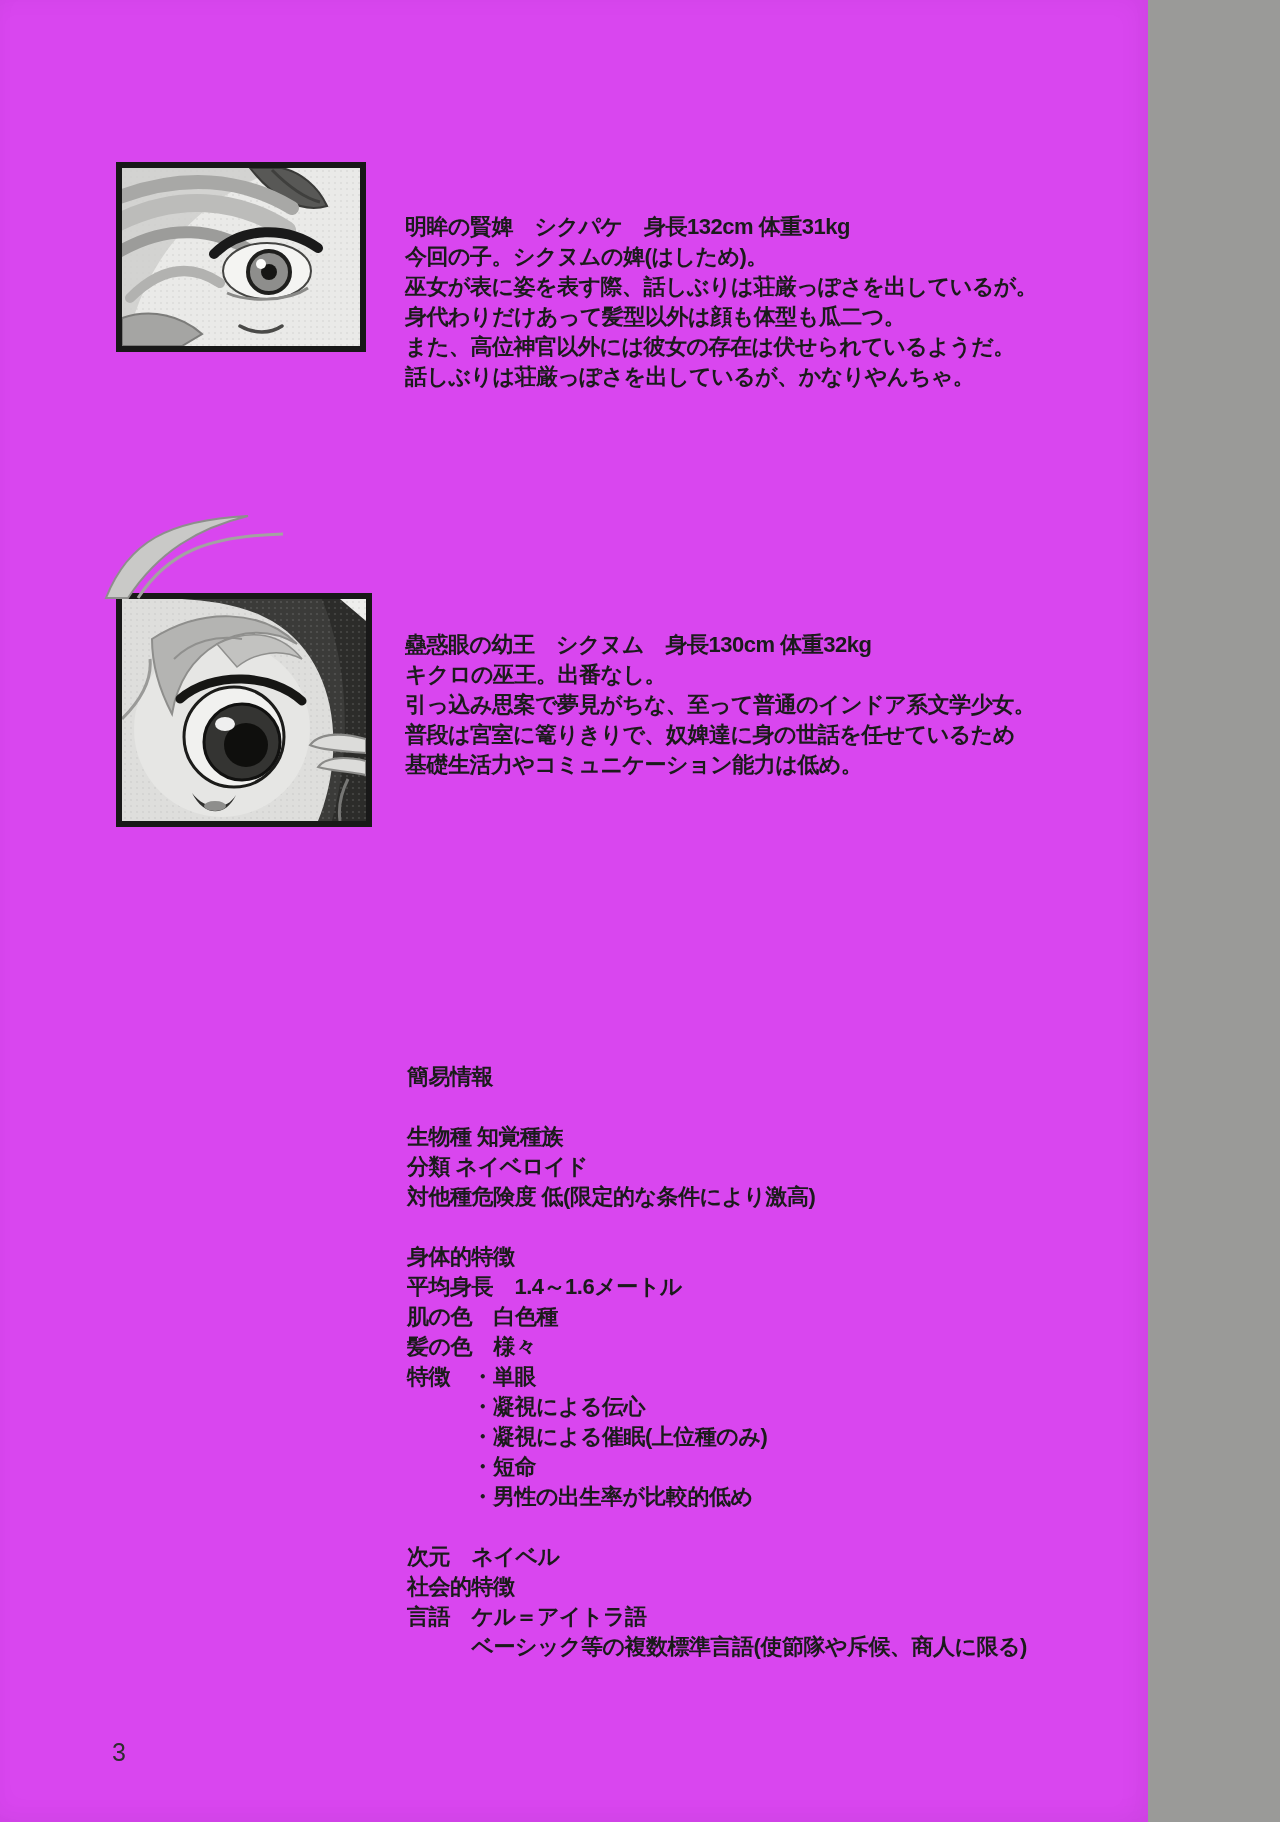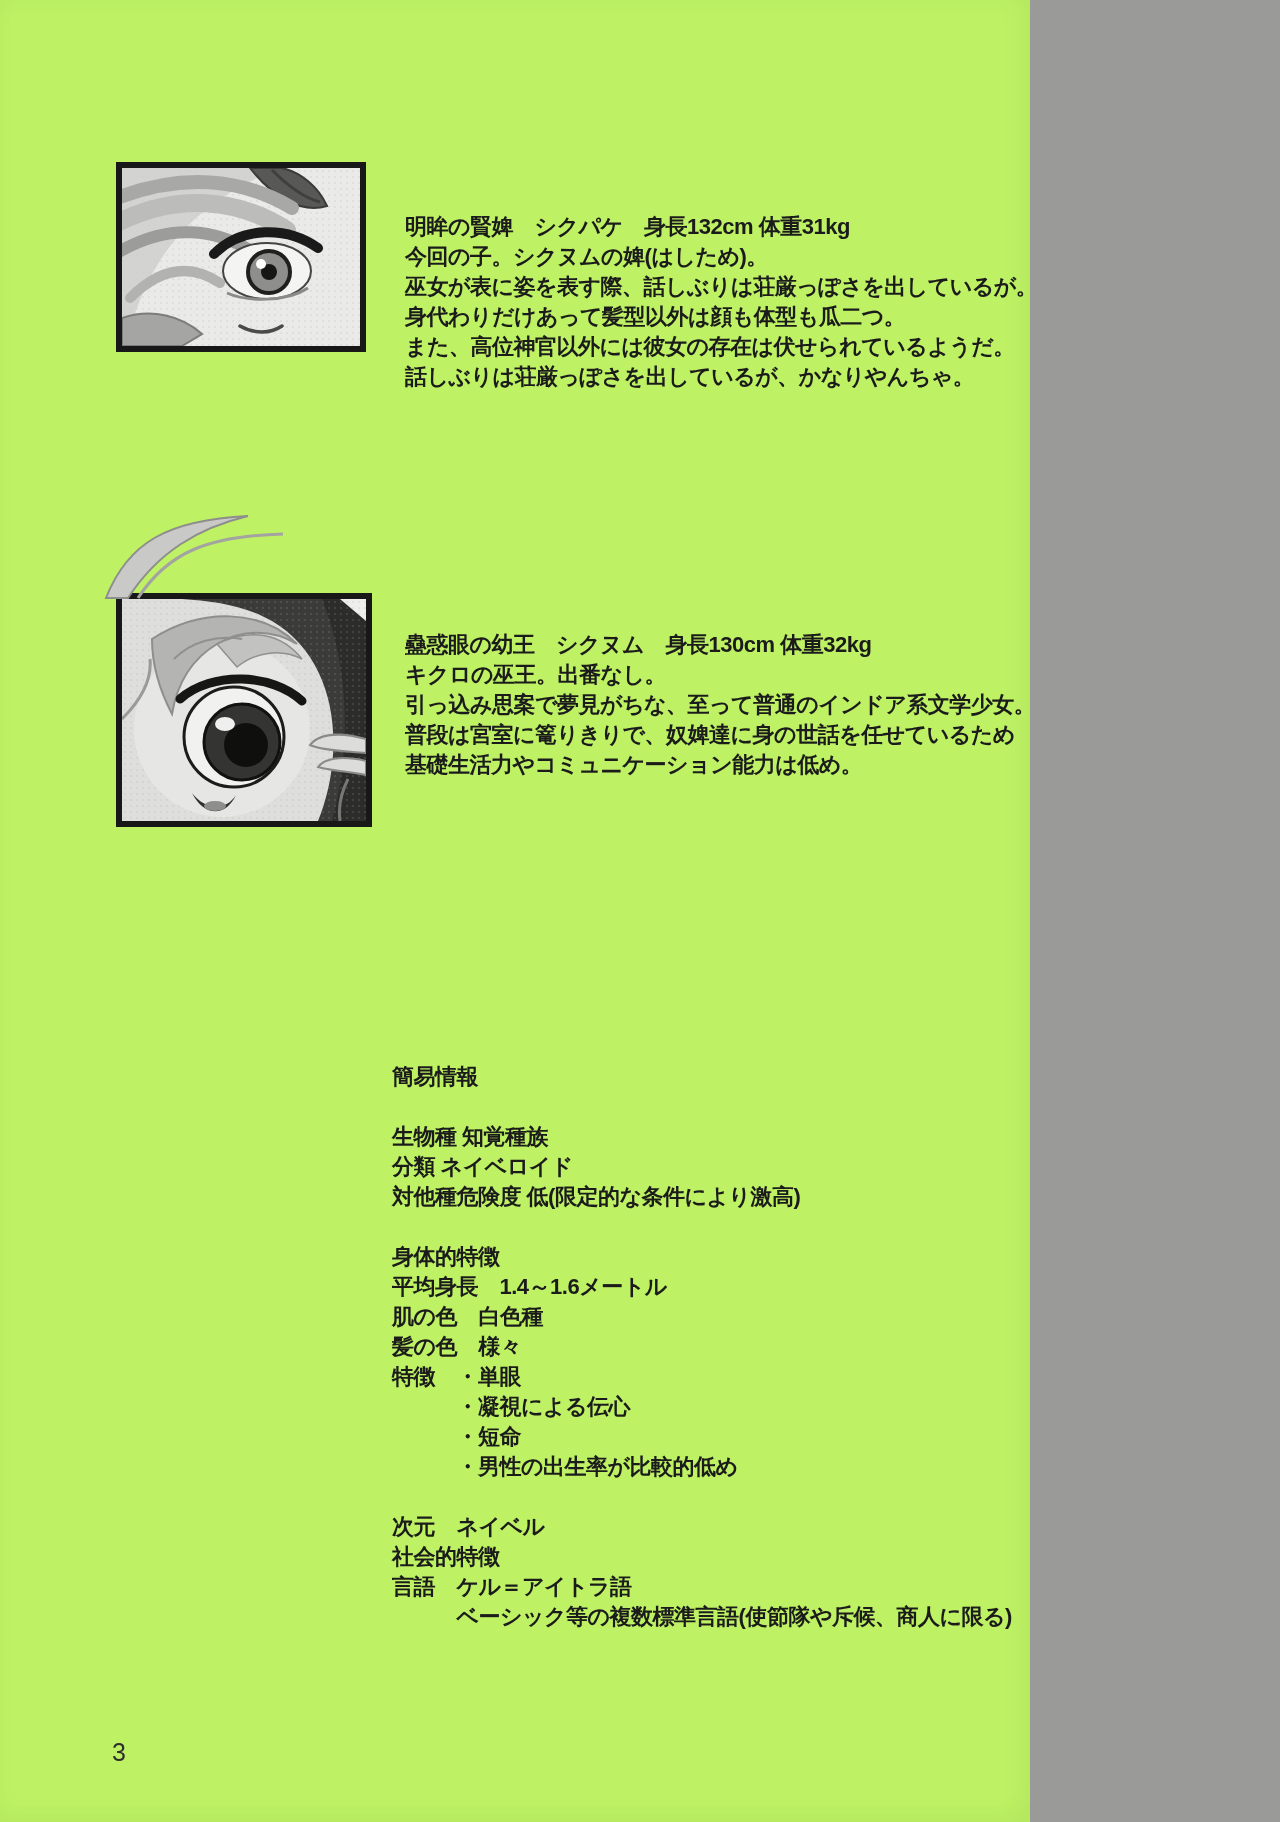--- a/index.html
+++ b/index.html
@@ -1,20 +1,20 @@
 <!DOCTYPE html>
 <html><head>
 <meta charset="utf-8">
 <style>
   html, body { margin: 0; padding: 0; background: #9a9a98; }
   .page {
     position: relative;
-    width: 1030px;
+    width: 1148px;
     height: 1822px;
-    background: #bef264;
+    background: #d946ef;
     font-family: "Liberation Sans", sans-serif;
     color: #1b1b1b;
     overflow: hidden;
     box-shadow: inset -10px 0 24px rgba(0,0,0,0.035), inset 0 -12px 24px rgba(0,0,0,0.02);
   }
   figure.portrait {
     position: absolute;
     margin: 0;
     border: 6px solid #181818;
     background: #e9e9e7;
@@ -35,21 +35,21 @@
     font-size: 22px;
     font-weight: 700;
     line-height: 30px;
     letter-spacing: -0.5px;
     white-space: nowrap;
   }
   .block-1 { top: 212px; }
   .block-2 { top: 630px; }
   .info-block {
     position: absolute;
-    left: 392px;
+    left: 407px;
     top: 1062px;
     font-size: 22px;
     font-weight: 700;
     line-height: 30px;
     letter-spacing: -0.5px;
   }
   .line { height: 30px; white-space: nowrap; }
   .page-number {
     position: absolute;
     left: 112px;
@@ -153,20 +153,21 @@
     <div class="line">生物種 知覚種族</div>
     <div class="line">分類 ネイベロイド</div>
     <div class="line">対他種危険度 低(限定的な条件により激高)</div>
     <div class="line"></div>
     <div class="line">身体的特徴</div>
     <div class="line">平均身長　1.4～1.6メートル</div>
     <div class="line">肌の色　白色種</div>
     <div class="line">髪の色　様々</div>
     <div class="line">特徴　・単眼</div>
     <div class="line">　　　・凝視による伝心</div>
+    <div class="line">　　　・凝視による催眠(上位種のみ)</div>
     <div class="line">　　　・短命</div>
     <div class="line">　　　・男性の出生率が比較的低め</div>
     <div class="line"></div>
     <div class="line">次元　ネイベル</div>
     <div class="line">社会的特徴</div>
     <div class="line">言語　ケル＝アイトラ語</div>
     <div class="line">　　　ベーシック等の複数標準言語(使節隊や斥候、商人に限る)</div>
   </div>
 
   <div class="page-number">3</div>

